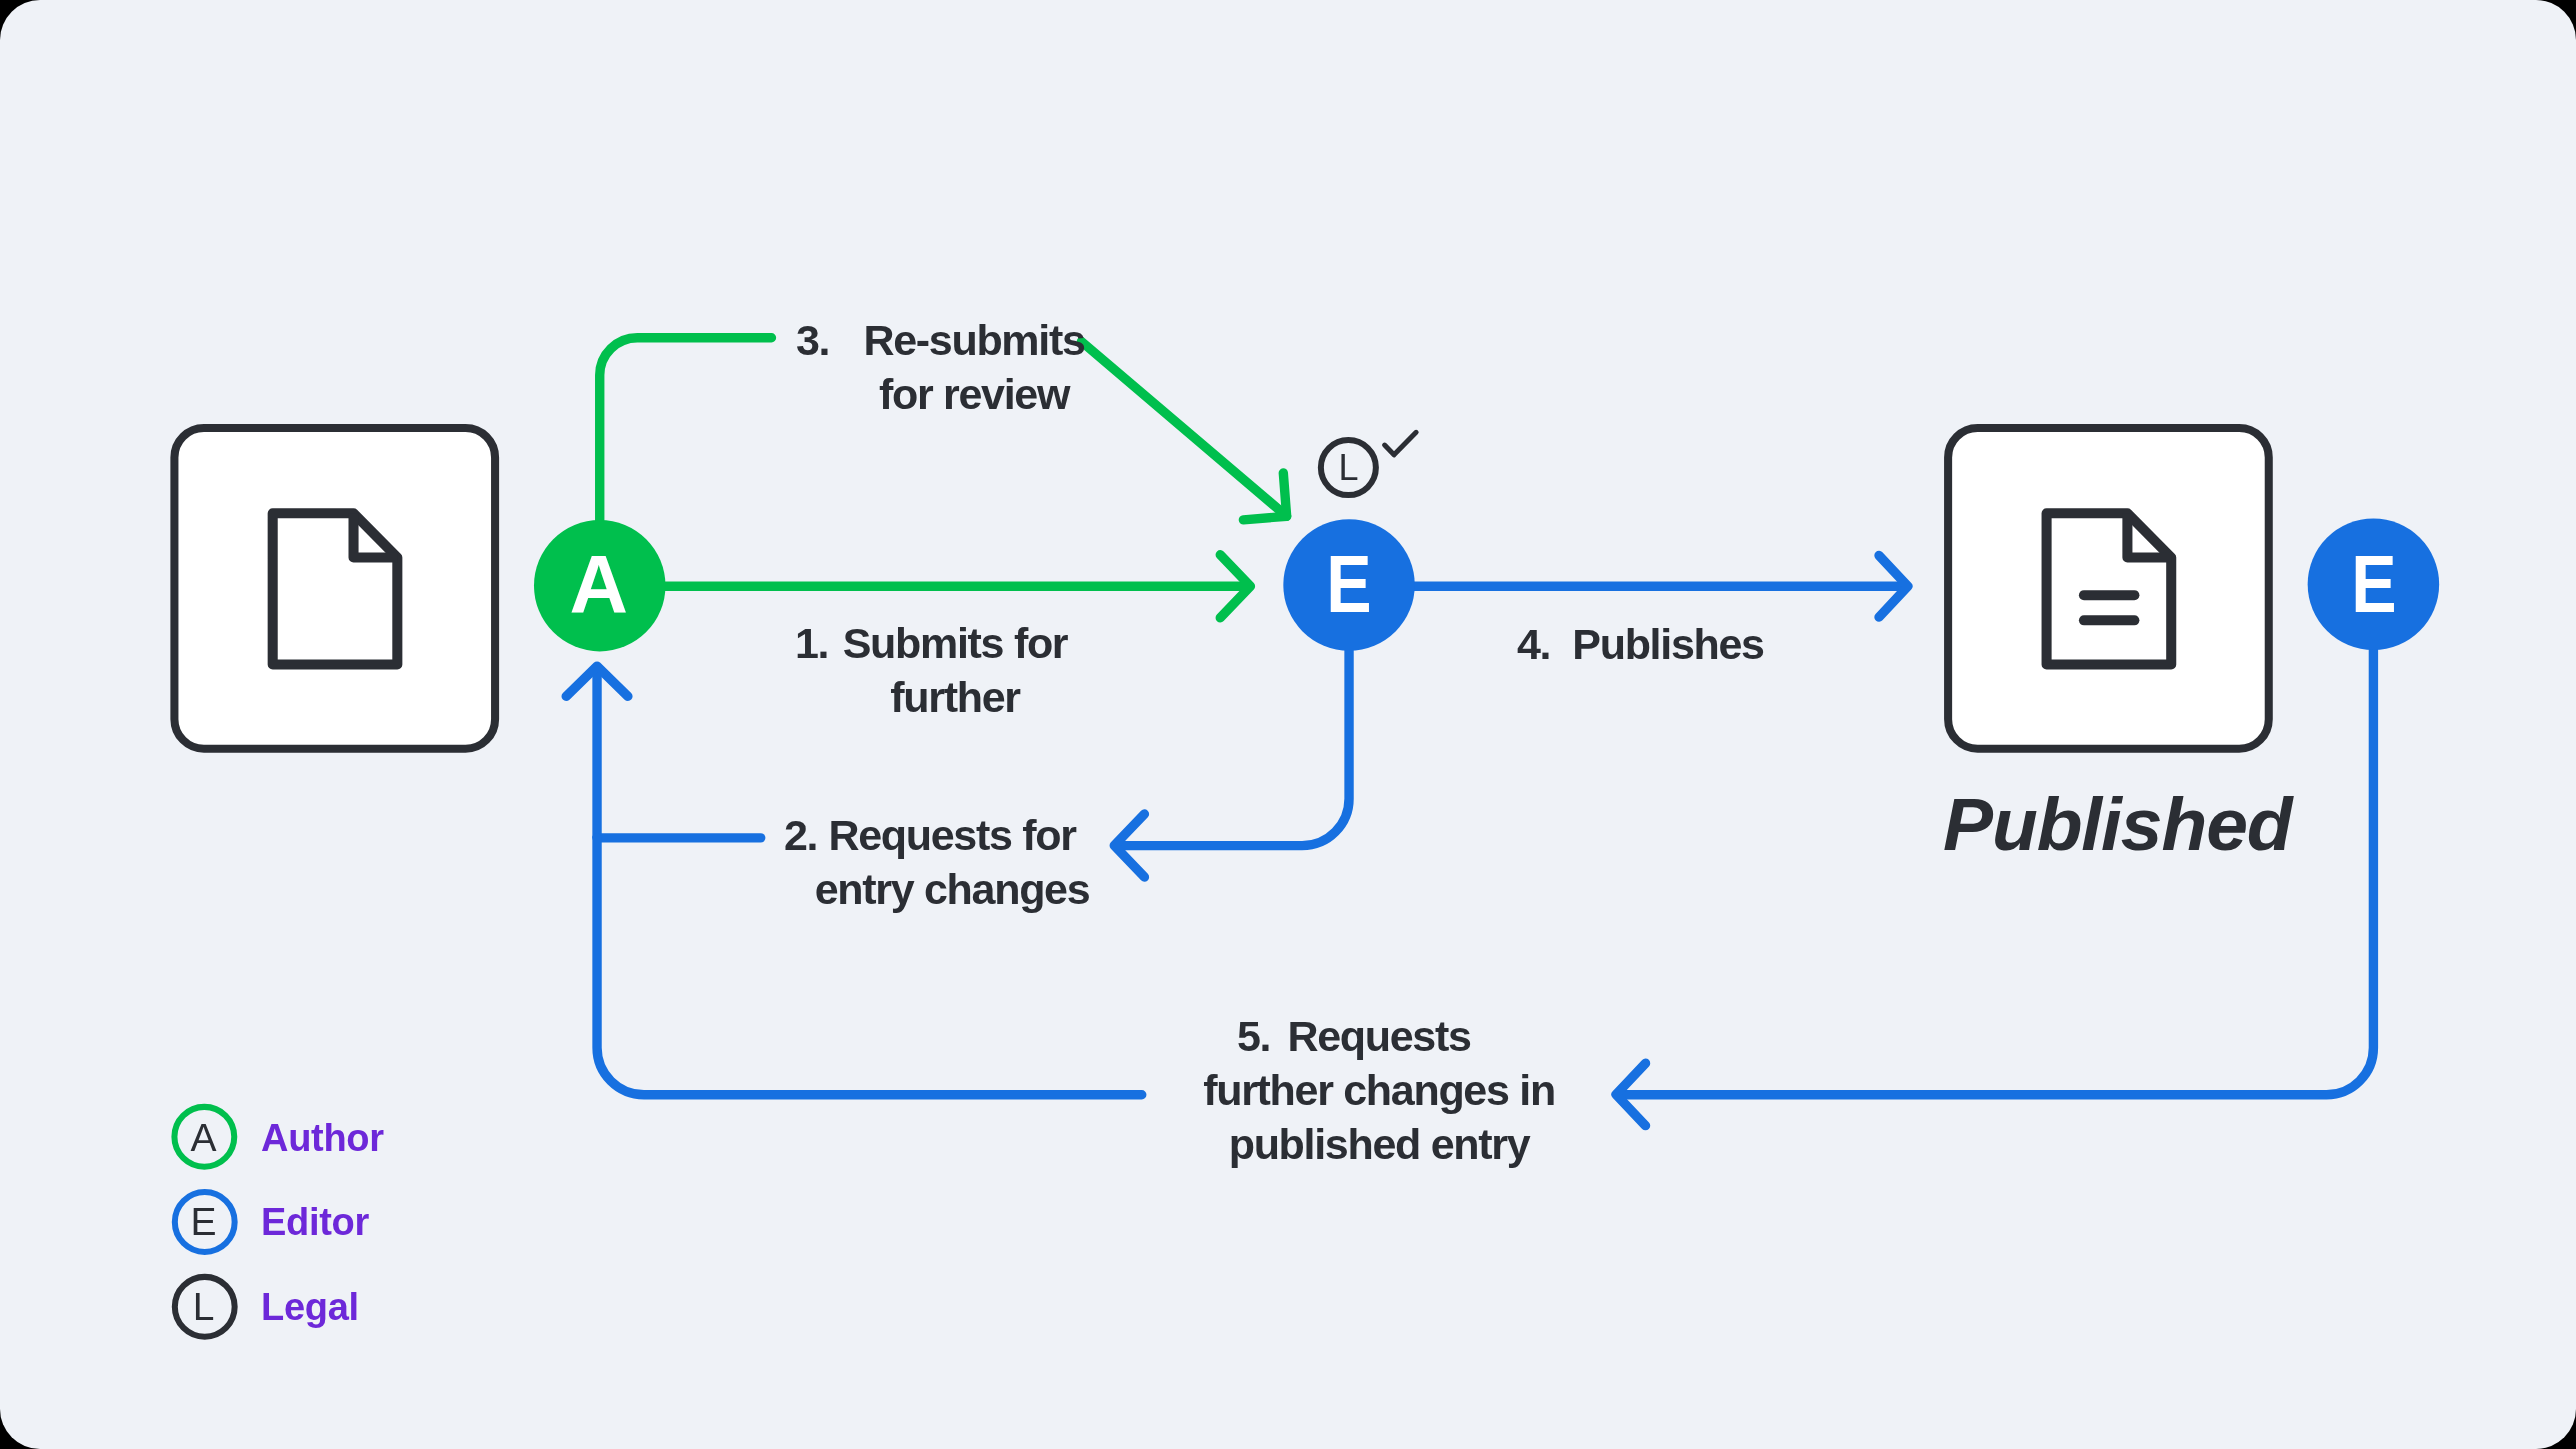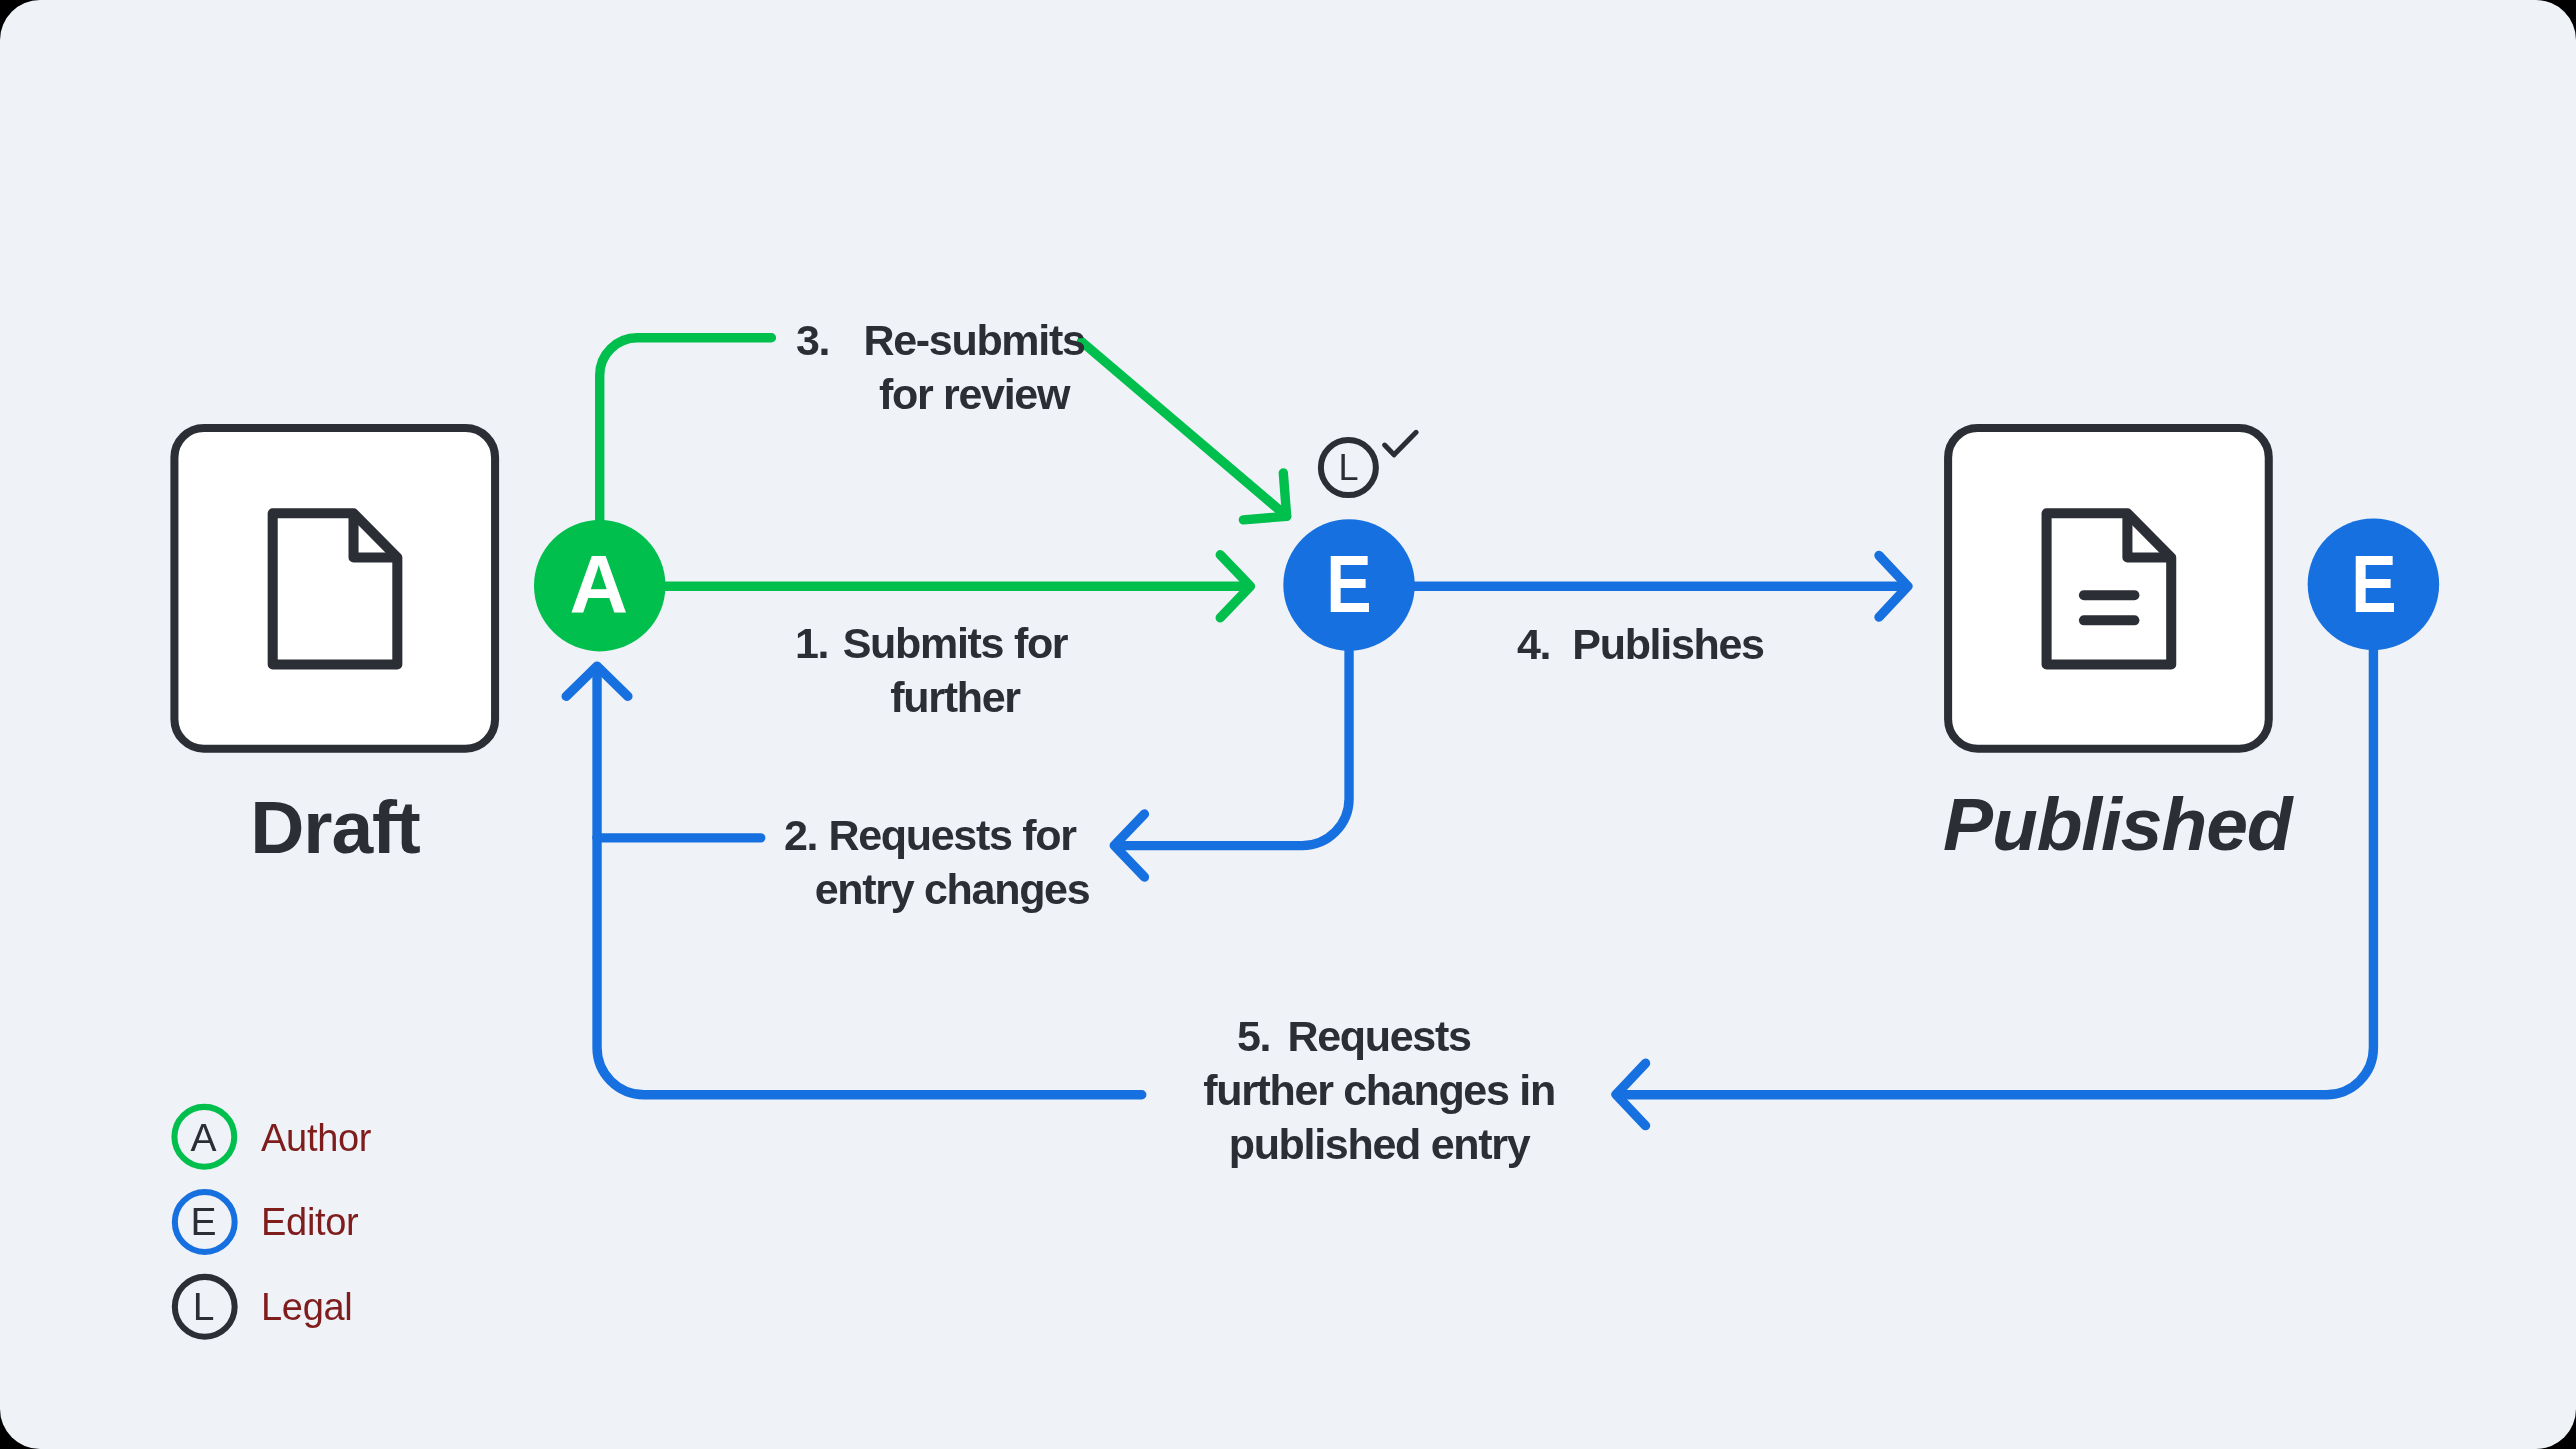--- a/index.html
+++ b/index.html
@@ -11,21 +11,21 @@
 
   .step{position:absolute;color:#2B2E34;
         font-weight:700;font-size:43px;line-height:54px;letter-spacing:-1.3px;white-space:nowrap;}
   .step .num{position:absolute;left:0;top:0;}
   .step .body{position:absolute;top:0;text-align:center;transform:translateX(-50%);}
 
   .node-title{position:absolute;color:#2B2E34;font-weight:700;font-size:75px;line-height:75px;
               letter-spacing:-1.1px;text-align:center;white-space:nowrap;}
 
   .legend-row{position:absolute;display:flex;align-items:center;}
-  .legend-text{color:#7f1d1d;font-weight:400;font-size:38px;line-height:38px;letter-spacing:-0.3px;
+  .legend-text{color:#6d28d9;font-weight:700;font-size:38px;line-height:38px;letter-spacing:-0.3px;
                white-space:nowrap;margin-left:28px;}
 </style>
 </head>
 <body>
 
 <div id="page">
 
   <svg class="canvas" viewBox="0 0 3840 2160">
 
     <g>
@@ -88,21 +88,20 @@
     <g>
       <circle cx="2010" cy="697" r="41" fill="none" stroke="#2B2E34" stroke-width="9"></circle>
       <path d="M 2064 663.5 L 2078 678 L 2111 644.5" fill="none" stroke="#2B2E34" stroke-width="7.5" stroke-linecap="round" stroke-linejoin="round"></path>
     </g>
 
     <circle cx="304.6" cy="1694.6" r="44.6" fill="none" stroke="#00BF4D" stroke-width="9"></circle>
     <circle cx="305.2" cy="1821.6" r="44.6" fill="none" stroke="#1770E0" stroke-width="9"></circle>
     <circle cx="305.2" cy="1948" r="44.6" fill="none" stroke="#2B2E34" stroke-width="9"></circle>
   </svg>
 
-  <div class="node-title" style="left:174px;top:790px;width:322px;">Draft</div>
   <div class="node-title" style="left:1943px;top:787px;width:322px;font-style:italic;">Published</div>
 
   <div class="badge-letter" style="position:absolute;left:531px;top:517px;width:134px;height:134px;display:flex;align-items:center;justify-content:center;color:#fff;font-weight:700;font-size:81px;letter-spacing:-1.3px;">
     <span>A</span>
     </div>
   <div class="badge-letter" style="position:absolute;left:1282px;top:517px;width:134px;height:134px;display:flex;align-items:center;justify-content:center;color:#fff;font-weight:700;font-size:81px;">
     <span style="display:inline-block;transform:scaleX(0.84);">E</span>
     </div>
   <div class="badge-letter" style="position:absolute;left:2307px;top:517px;width:134px;height:134px;display:flex;align-items:center;justify-content:center;color:#fff;font-weight:700;font-size:81px;">
     <span style="display:inline-block;transform:scaleX(0.84);">E</span>

